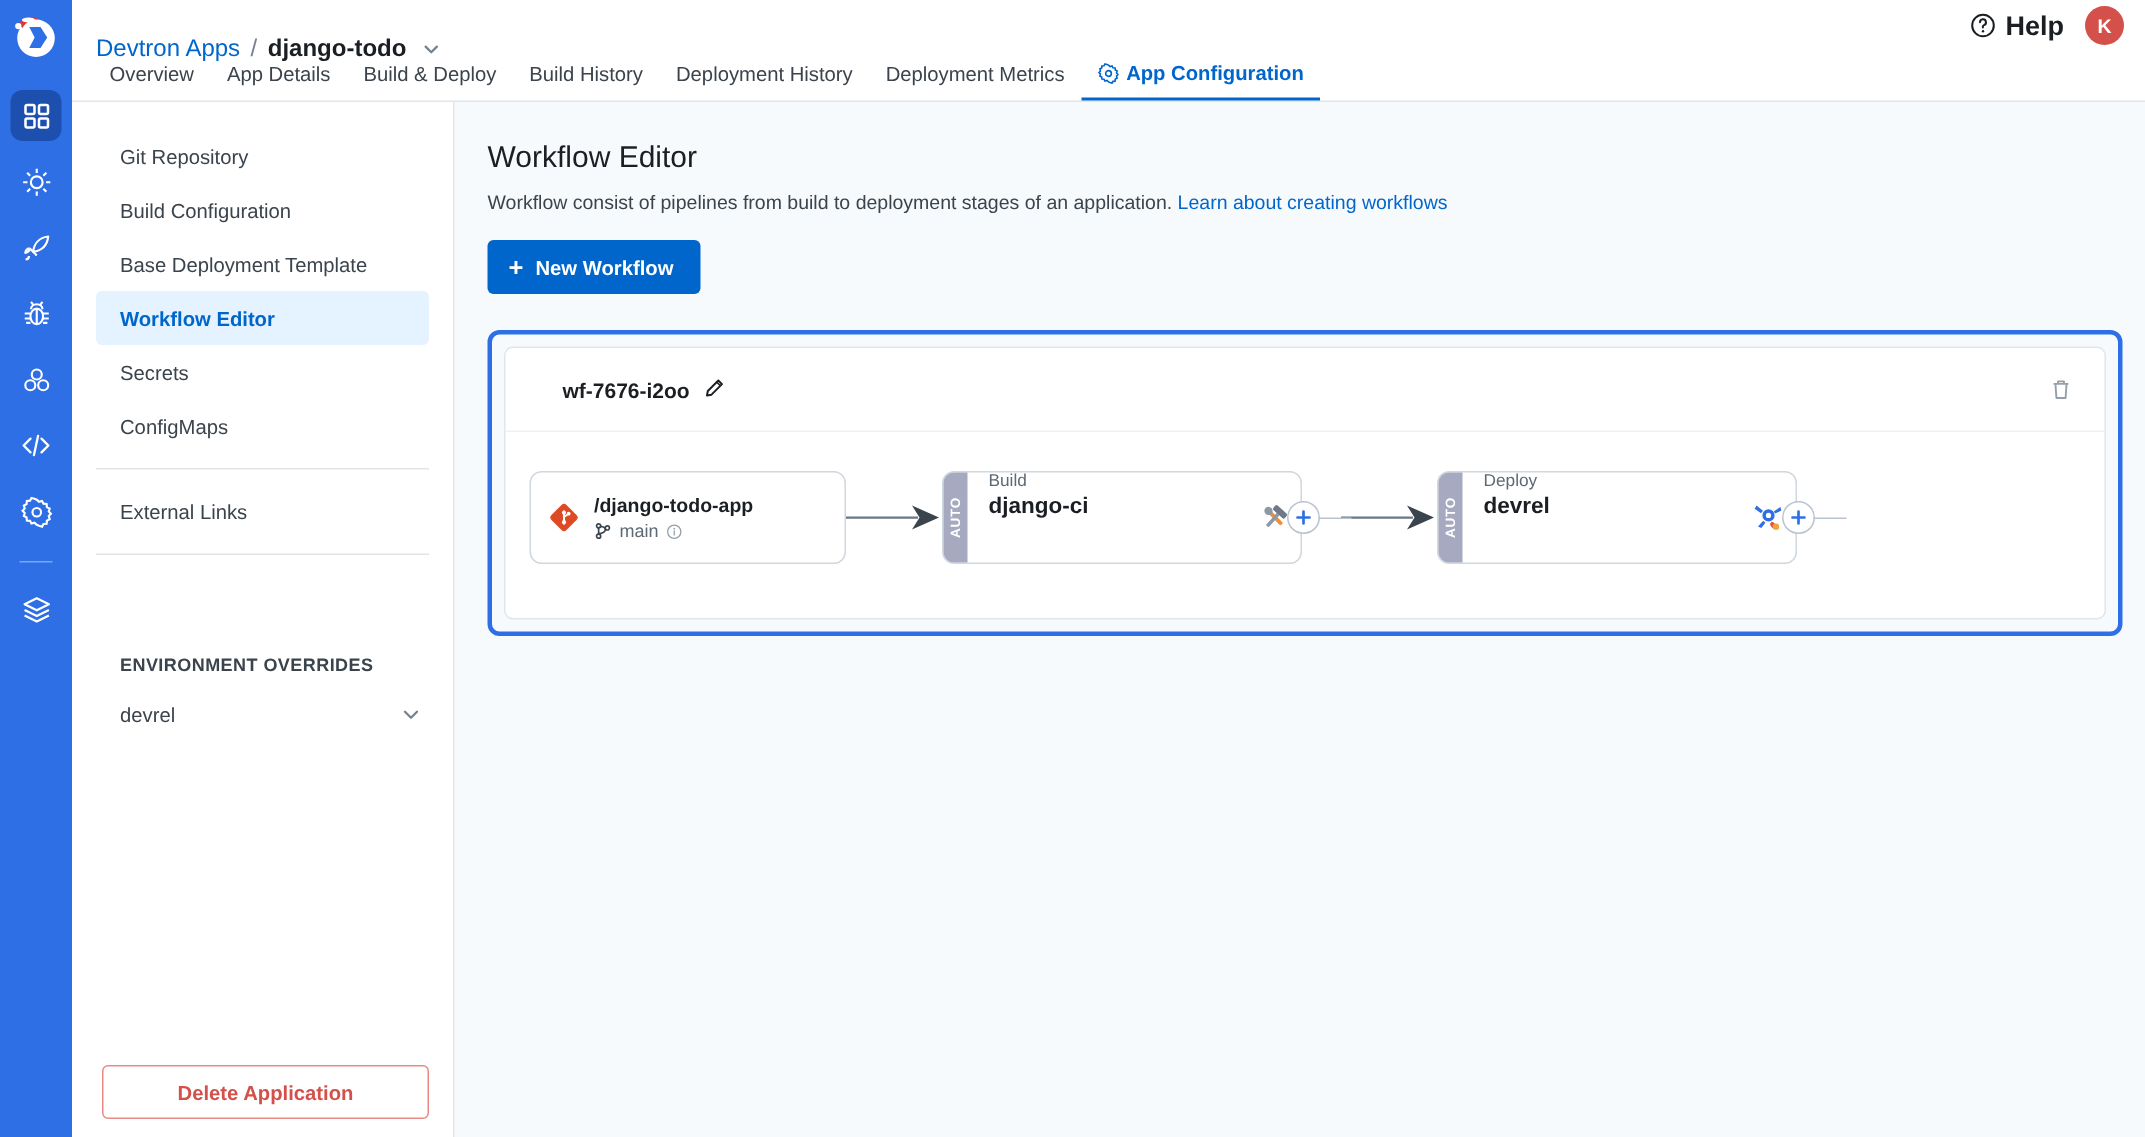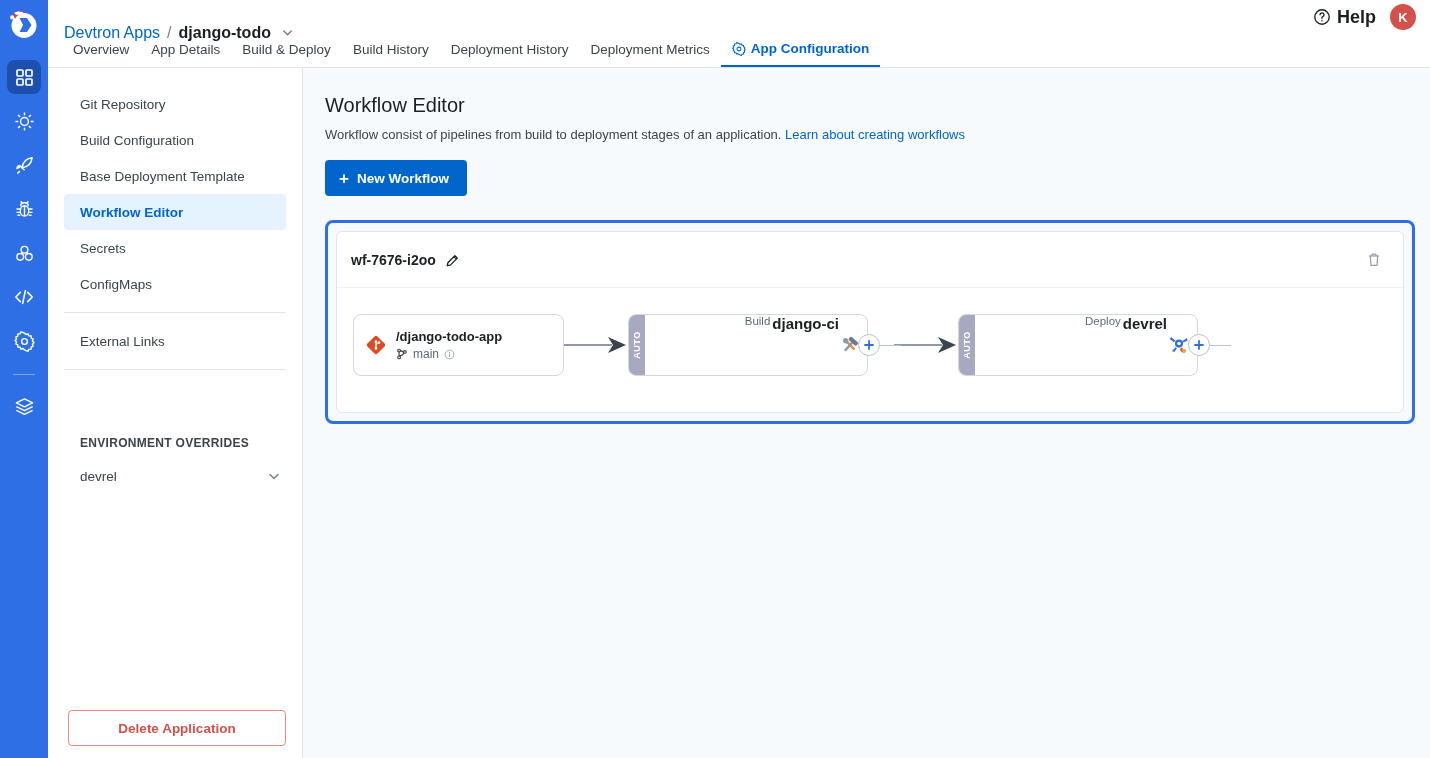--- a/index.html
+++ b/index.html
@@ -148,21 +148,21 @@
   .wf-card {
     background: #fff;
     border: 1px solid #e0e5ea;
     border-radius: 6px;
   }
   .wf-head {
     height: 56px; display: flex; align-items: center; justify-content: space-between;
     padding: 0 20px 0 14px;
     border-bottom: 1px solid #edf1f5;
   }
-  .wf-name { display: flex; align-items: flex-end; gap: 9px; font-size: 14px; font-weight: bold; color: #1b1f23; }
+  .wf-name { display: flex; align-items: flex-start; gap: 9px; font-size: 14px; font-weight: bold; color: #1b1f23; margin-left: 24px; }
   .pencil { cursor: pointer; display: flex; }
   .trash { cursor: pointer; display: flex; }
 
   .wf-body { padding: 26px 16px 36px 16px; display: flex; align-items: center; }
 
   .node-git {
     width: 211px; height: 62px;
     border: 1px solid #d0d7de; border-radius: 8px;
     background: #fff;
     display: flex; align-items: center; gap: 10px;
@@ -182,21 +182,21 @@
     background: #fff;
     cursor: pointer; position: relative;
   }
   .auto-tab {
     width: 16px; background: #a6a9c0;
     border-radius: 7px 0 0 7px;
     display: flex; align-items: center; justify-content: center;
     color: #fff; font-size: 9px; font-weight: bold; letter-spacing: .5px;
   }
   .auto-tab span { transform: rotate(-90deg); white-space: nowrap; }
-  .pipe-txt { flex: 1; display: flex; flex-direction: row; justify-content: flex-end; gap: 2px; padding-left: 14px; min-width: 0; }
+  .pipe-txt { flex: 1; display: flex; flex-direction: column; justify-content: flex-start; gap: 2px; padding-left: 14px; min-width: 0; }
   .pipe-kind { font-size: 11.5px; color: #5c6974; }
   .pipe-name { font-size: 15px; font-weight: bold; color: #1b1f23; }
   .pipe-icon { display: flex; align-items: center; padding-right: 6px; }
   .plus-btn {
     position: absolute; right: -13px; top: 50%; transform: translateY(-50%);
     width: 22px; height: 22px; border-radius: 50%;
     background: #fff; border: 1px solid #b8c4cf;
     display: flex; align-items: center; justify-content: center;
     cursor: pointer;
   }

